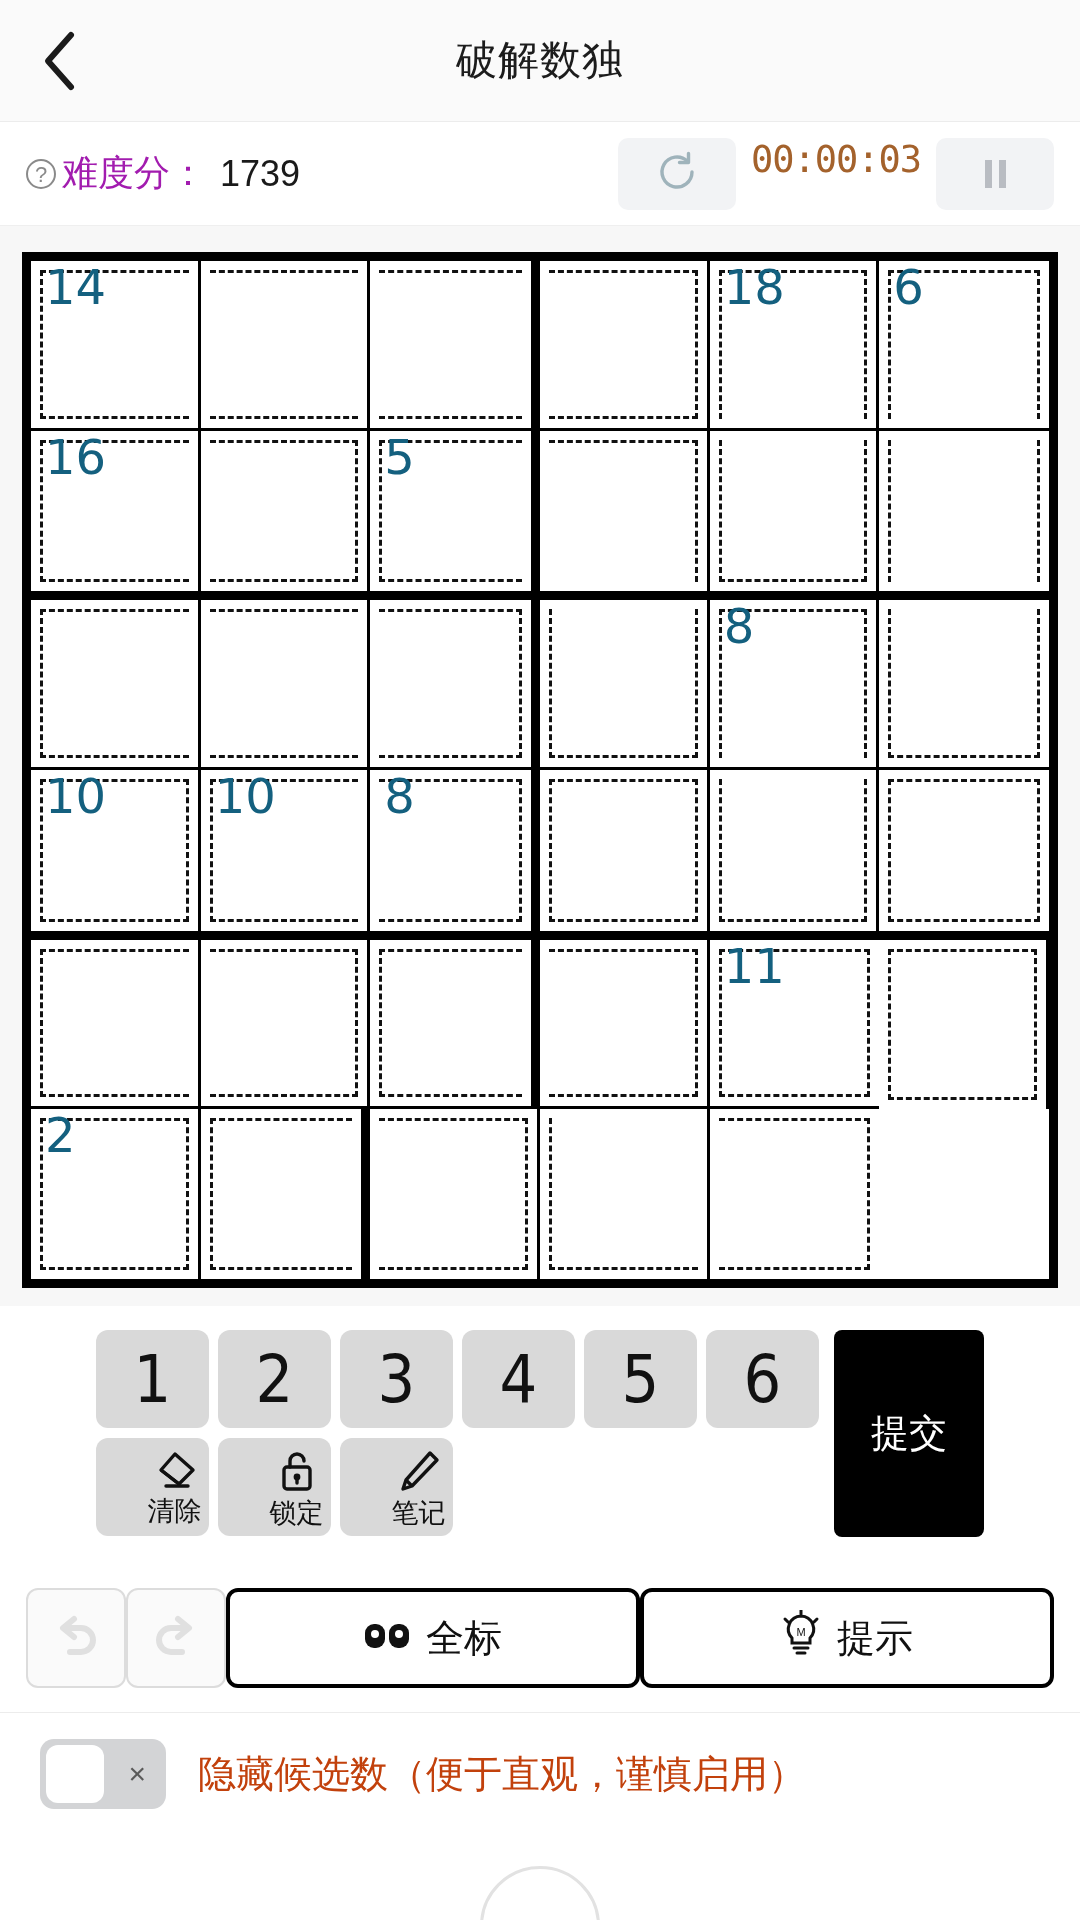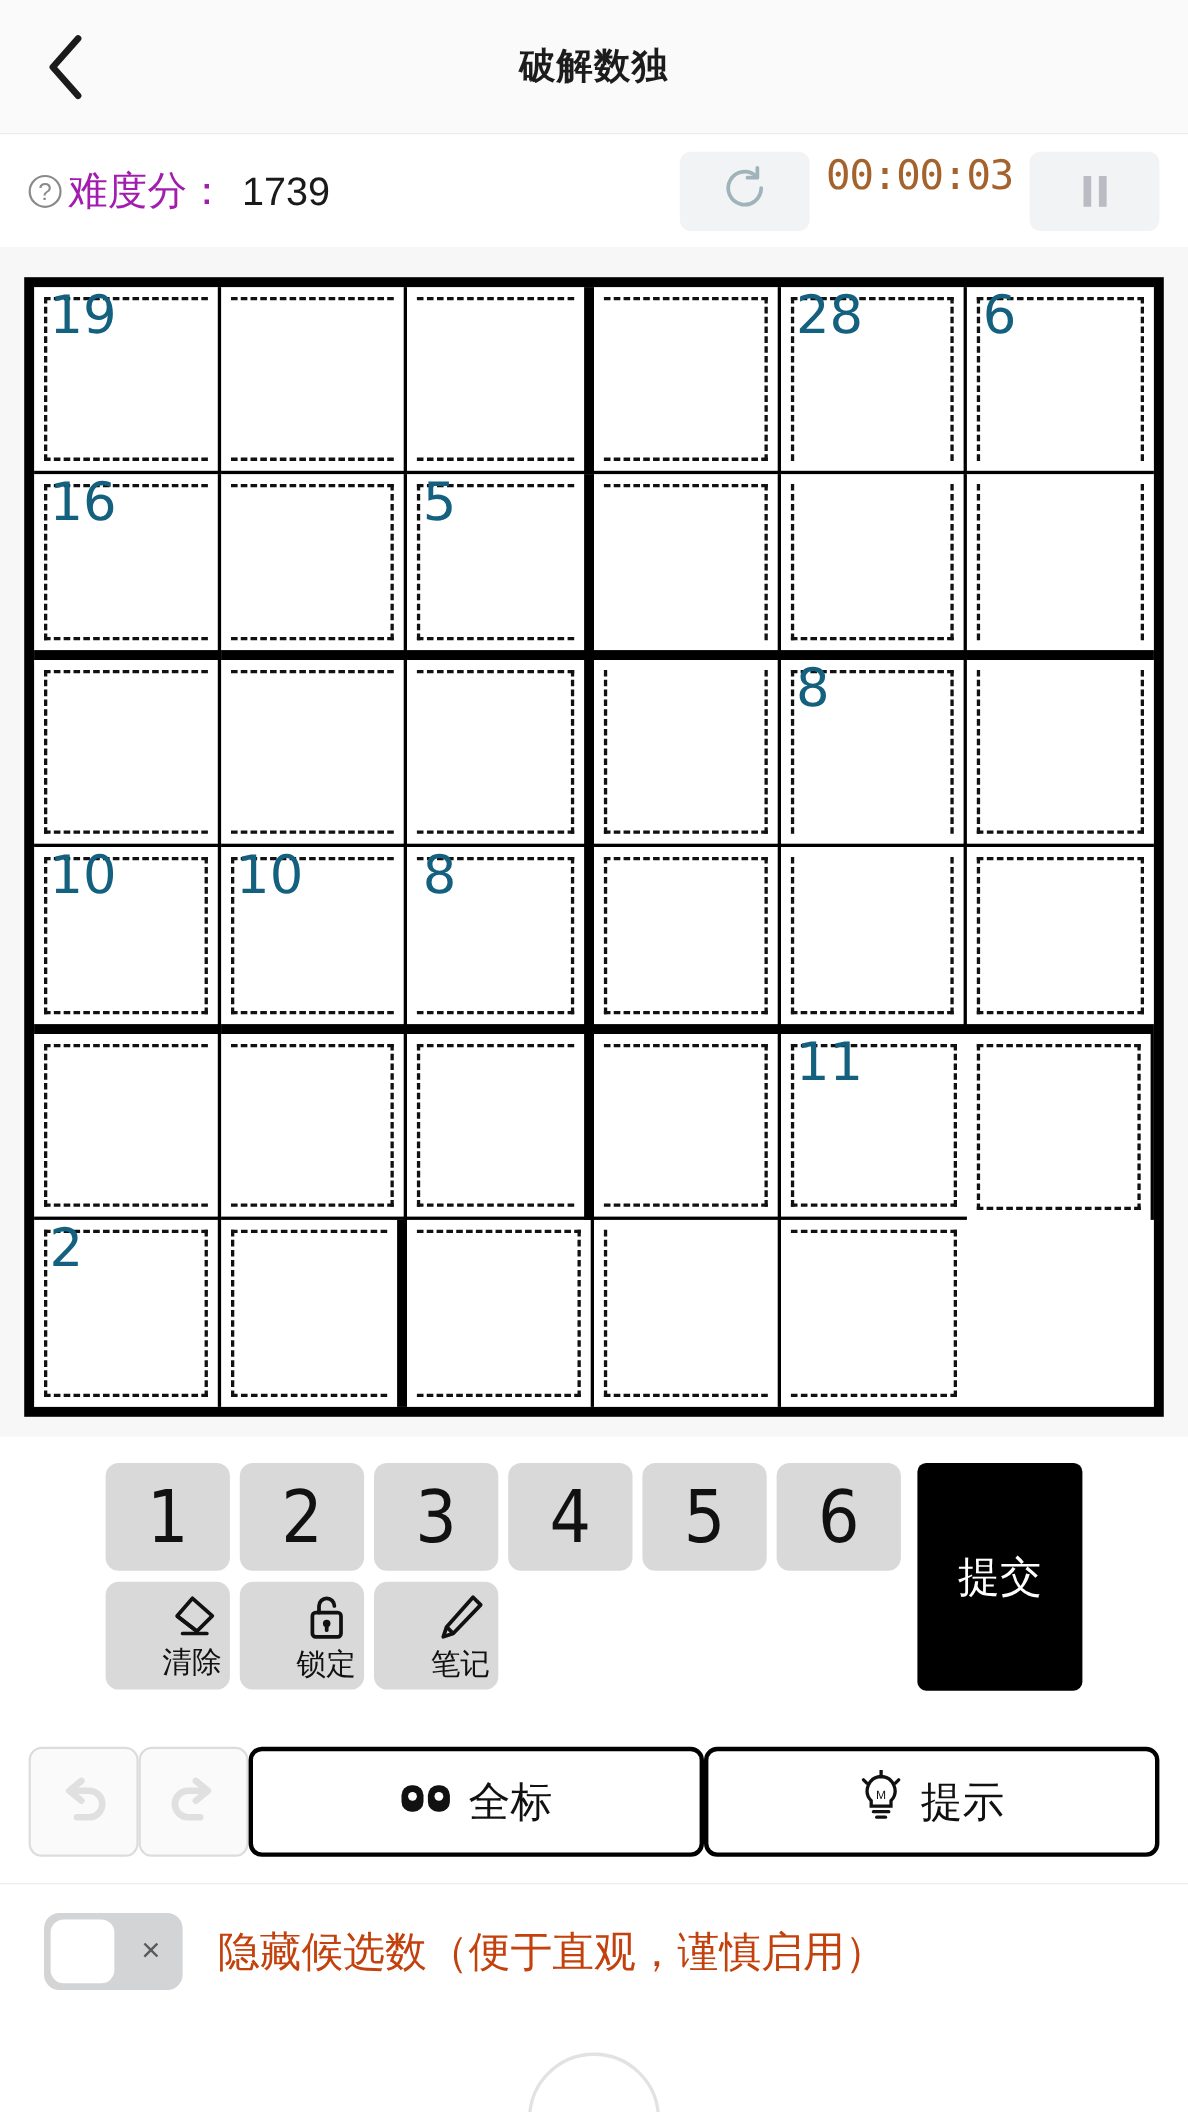--- a/index.html
+++ b/index.html
@@ -22,21 +22,21 @@
   .back-btn {
     position: absolute; left: 24px; top: 50%;
     transform: translateY(-50%);
     width: 72px; height: 72px;
     display: flex; align-items: center; justify-content: center;
     cursor: pointer;
   }
   .back-btn svg { display:block; }
   .nav-title {
     width: 100%; text-align: center;
-    font-size: 33px; color: #1c1c1c; font-weight: 700;
+    font-size: 41px; color: #1c1c1c; font-weight: 400;
     letter-spacing: 1px;
   }
 
   
   .infobar {
     height: 104px;
     background: #ffffff;
     display: flex; align-items: center;
     padding: 0 26px;
     border-bottom: 1px solid #efefef;
@@ -241,40 +241,40 @@
       </div>
     </div>
   </div>
 
   <div class="board-wrap">
     <div class="board" id="board">
         <div class="cell">
           <div class="cage-seg top"></div>
           <div class="cage-seg bottom"></div>
           <div class="cage-seg left"></div>
-          <div class="cage-sum" style="color: rgb(20, 96, 127);">19</div>
+          <div class="cage-sum" style="color: rgb(20, 96, 127);">14</div>
         </div>
         <div class="cell">
           <div class="cage-seg top"></div>
           <div class="cage-seg bottom"></div>
         </div>
         <div class="cell boxright">
           <div class="cage-seg top"></div>
           <div class="cage-seg bottom"></div>
         </div>
         <div class="cell">
           <div class="cage-seg top"></div>
           <div class="cage-seg bottom"></div>
           <div class="cage-seg right"></div>
         </div>
         <div class="cell">
           <div class="cage-seg top"></div>
           <div class="cage-seg left"></div>
           <div class="cage-seg right"></div>
-          <div class="cage-sum" style="color: rgb(20, 96, 127);">28</div>
+          <div class="cage-sum" style="color: rgb(20, 96, 127);">18</div>
         </div>
         <div class="cell c6">
           <div class="cage-seg top"></div>
           <div class="cage-seg left"></div>
           <div class="cage-seg right"></div>
           <div class="cage-sum" style="color: rgb(20, 96, 127);">6</div>
         </div>
         <div class="cell boxbottom">
           <div class="cage-seg top"></div>
           <div class="cage-seg bottom"></div>

